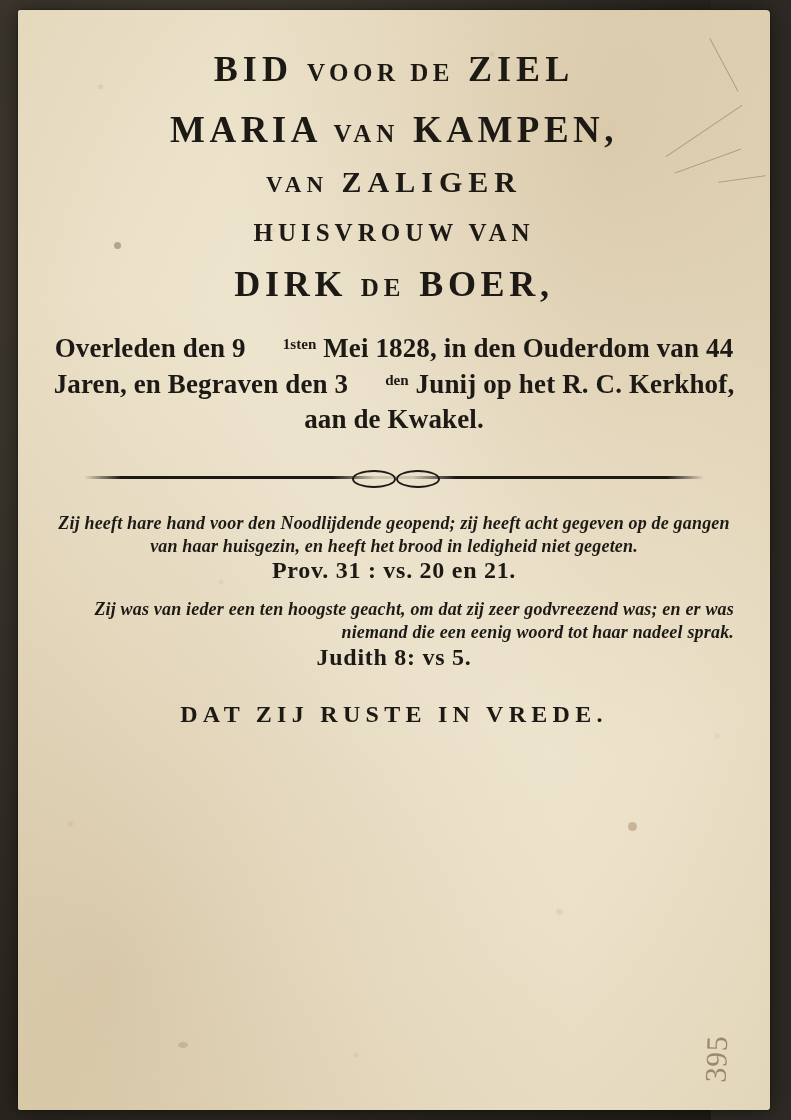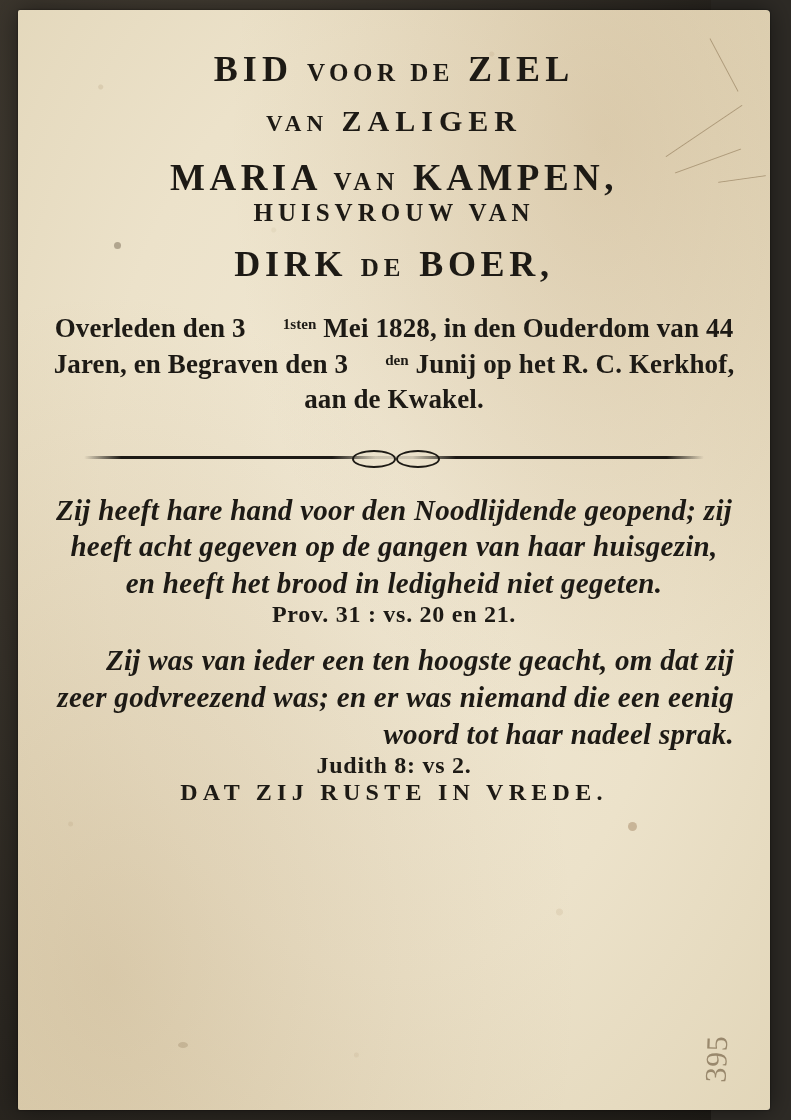--- a/index.html
+++ b/index.html
@@ -107,20 +107,21 @@
   .line2 .sm { font-size: 23px; letter-spacing: 0.22em; }
 
   .line3 {
     margin-top: 18px;
     font-size: 37px;
     letter-spacing: 0.12em;
   }
   .line3 .sm { font-size: 25px; letter-spacing: 0.2em; }
 
   .line4 {
+    margin-top: 20px;
     font-size: 25px;
     letter-spacing: 0.2em;
   }
 
   .line5 {
     margin-top: 16px;
     font-size: 36px;
     letter-spacing: 0.13em;
   }
   .line5 .sm { font-size: 25px; letter-spacing: 0.2em; text-align: center; }
@@ -166,37 +167,38 @@
     background: transparent;
   }
   .divider .lens.a { left: calc(50% - 42px); }
   .divider .lens.b { left: calc(50% + 2px); }
 
   
   .verse {
     font-family: "Liberation Serif", serif;
     font-style: italic;
     font-weight: 700;
-    font-size: 29px;
+    font-size: 18px;
     line-height: 1.26;
     letter-spacing: 0.01em;
     margin-top: 22px;
     padding: 0 10px;
   }
   .verse.v2 { margin-top: 14px; text-align: right; }
 
   .cite {
     font-family: "Liberation Serif", serif;
     font-weight: 600;
     font-size: 24px;
     letter-spacing: 0.03em;
     margin-top: 0;
   }
 
   .footer {
+    margin-top: 30px;
     font-size: 24px;
     letter-spacing: 0.22em;
     font-weight: 700;
     text-transform: uppercase;
   }
 
   
   .pencil-number {
     position: absolute;
     right: 30px;
@@ -238,51 +240,51 @@
     <div class="smudge s3"></div>
 
     <div class="content ink">
 
       <div class="l-spaced line1">
         <span>Bid</span>
         <span class="sm">voor de</span>
         <span>Ziel</span>
       </div>
 
-      <div class="l-spaced line2">
-        <span class="sm">van</span>
-        <span>Zaliger</span>
-      </div>
-
       <div class="l-spaced line3">
         <span>Maria</span>
         <span class="sm">van</span>
         <span>Kampen,</span>
       </div>
 
+      <div class="l-spaced line2">
+        <span class="sm">van</span>
+        <span>Zaliger</span>
+      </div>
+
       <div class="l-spaced line4">Huisvrouw van</div>
 
       <div class="l-spaced line5">
         <span>Dirk</span>
         <span class="sm">de</span>
         <span>Boer,</span>
       </div>
 
-      <div class="details"><span>Overleden den 3</span><sup>1sten</sup><span> Mei 1828, in den Ouderdom van 44 Jaren, en Begraven den 3</span><sup>den</sup><span> Junij op het R. C. Kerkhof, aan de Kwakel.</span></div>
+      <div class="details"><span>Overleden den 9</span><sup>1sten</sup><span> Mei 1828, in den Ouderdom van 44 Jaren, en Begraven den 3</span><sup>den</sup><span> Junij op het R. C. Kerkhof, aan de Kwakel.</span></div>
 
       <div class="divider">
         <div class="bar"></div>
         <div class="lens a"></div>
         <div class="lens b"></div>
       </div>
 
       <div class="verse v1">Zij heeft hare hand voor den Noodlijdende geopend; zij heeft acht gegeven op de gangen van haar huisgezin, en heeft het brood in ledigheid niet gegeten.</div>
       <div class="cite">Prov. 31 : vs. 20 en 21.</div>
 
       <div class="verse v2">Zij was van ieder een ten hoogste geacht, om dat zij zeer godvreezend was; en er was niemand die een eenig woord tot haar nadeel sprak.</div>
-      <div class="cite">Judith 8: vs 2.</div>
+      <div class="cite">Judith 8: vs 5.</div>
 
       <div class="footer">Dat zij ruste in vrede.</div>
     </div>
 
     <div class="pencil-number">395</div>
   </div>
 </div>
 
 </body></html>

